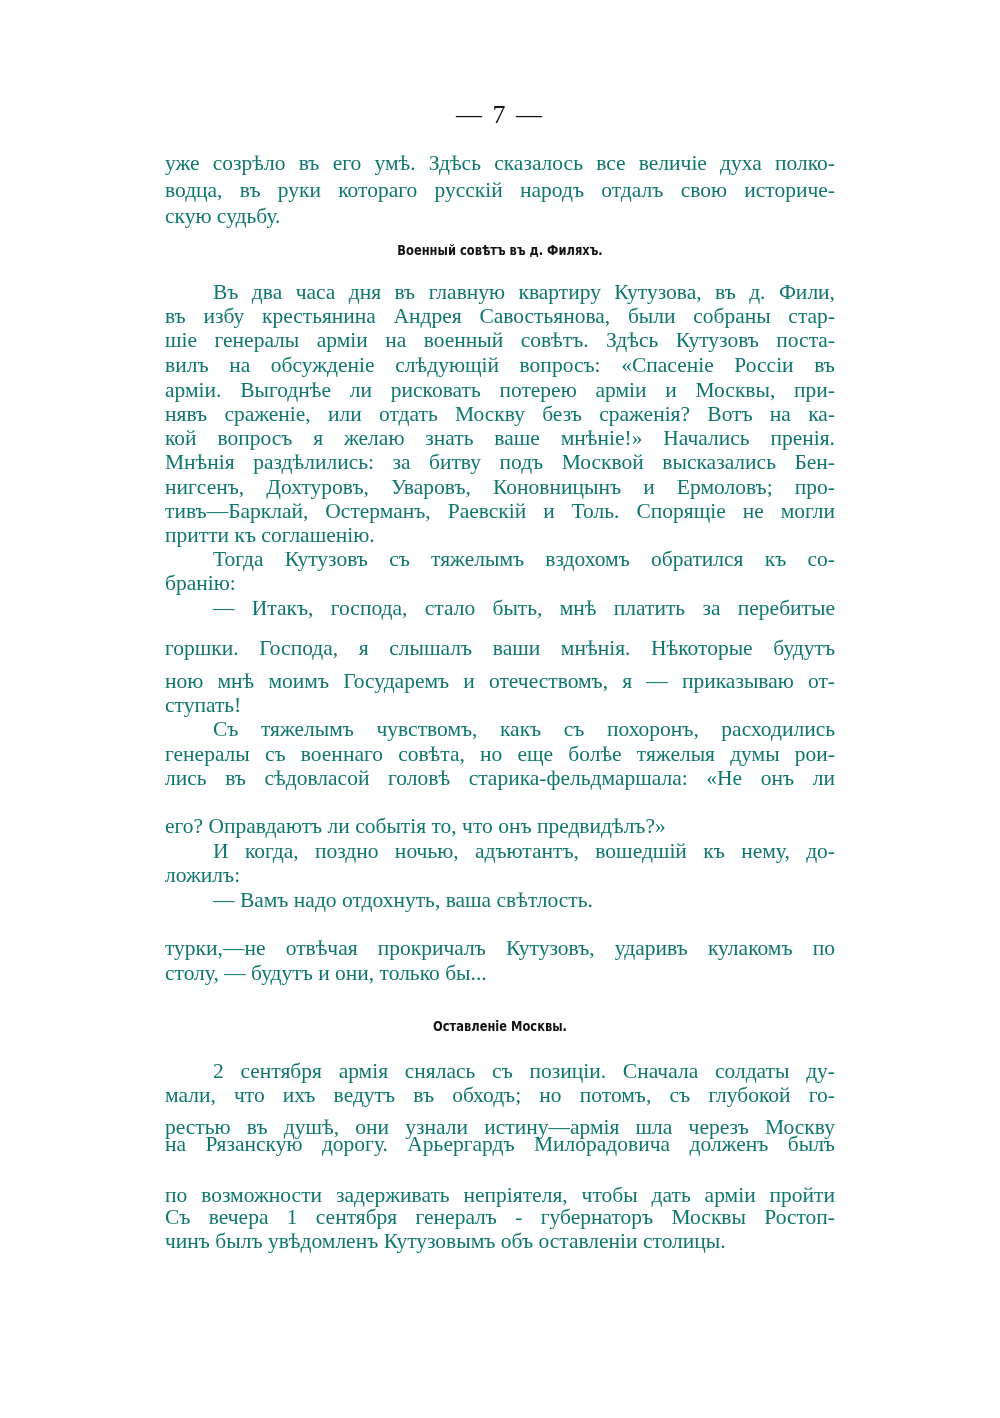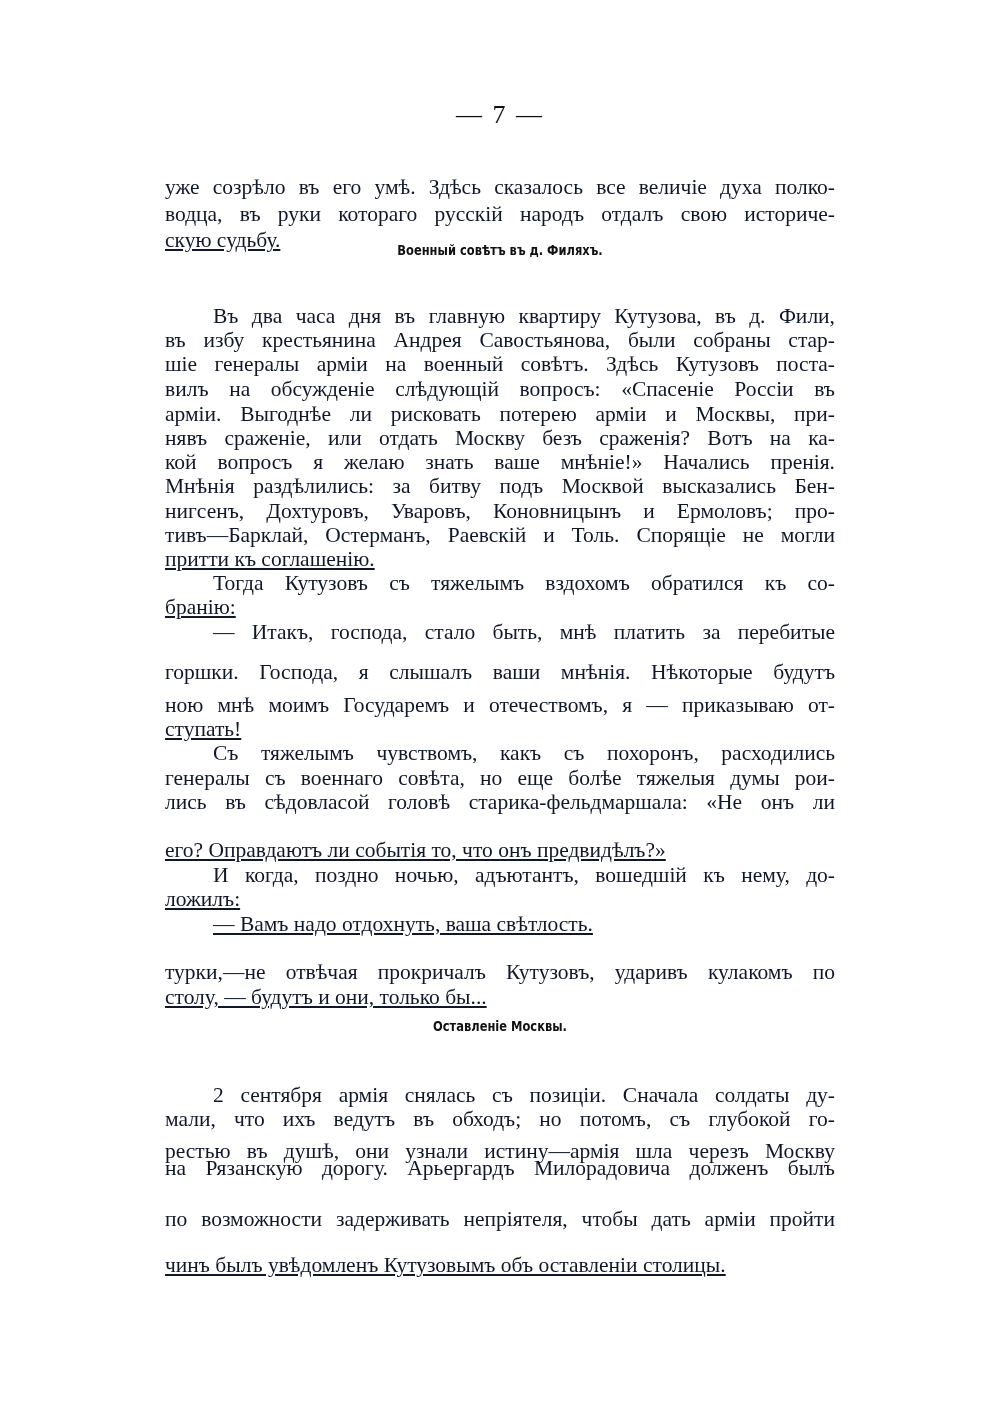--- a/index.html
+++ b/index.html
@@ -1,23 +1,23 @@
 <!DOCTYPE html>
 <html><head>
 <meta charset="utf-8">
 <style>
   html, body { margin:0; padding:0; background:#ffffff; }
   body { width:1000px; height:1418px; position:relative; overflow:hidden; }
   .page { position:absolute; left:0; top:0; width:1000px; height:1418px; background:#ffffff; }
   .pagenum { position:absolute; top:100px; left:0; width:1000px; text-align:center;
     font-family:"Liberation Serif", serif; font-size:26px; color:#111; letter-spacing:2px; }
   .line { position:absolute; left:165px; width:670px; height:26px;
-    font-family:"Liberation Serif", serif; font-size:21.5px; color:#0f172a;
-    white-space:nowrap; text-align:justify; text-align-last:justify; line-height:26px;margin-top:24px; }
-  .line.last { text-align-last:left;text-decoration:underline; }
+    font-family:"Liberation Serif", serif; font-size:21.5px; color:#0f766e;
+    white-space:nowrap; text-align:justify; text-align-last:justify; line-height:26px; }
+  .line.last { text-align-last:left; }
   .line.indent { padding-left:48px; width:622px; }
   .heading { position:absolute; left:0; width:1000px; text-align:center;
     font-family:"DejaVu Sans", sans-serif; font-size:13.5px; font-weight:bold; color:#111;
     transform:scaleX(0.85); }
 </style>
 </head>
 <body>
 
 <div class="page">
   <div class="pagenum">— 7 —</div>
@@ -61,14 +61,15 @@
   <div class="line" style="top:935px">турки,—не отвѣчая прокричалъ Кутузовъ, ударивъ кулакомъ по</div>
   <div class="line last" style="top:960px">столу, — будутъ и они, только бы...</div>
 
   <div class="heading" style="top:1018px">Оставленіе Москвы.</div>
 
   <div class="line indent" style="top:1058px">2 сентября армія снялась съ позиціи. Сначала солдаты ду-</div>
   <div class="line" style="top:1082px">мали, что ихъ ведутъ въ обходъ; но потомъ, съ глубокой го-</div>
   <div class="line" style="top:1114px">рестью въ душѣ, они узнали истину—армія шла черезъ Москву</div>
   <div class="line" style="top:1131px">на Рязанскую дорогу. Арьергардъ Милорадовича долженъ былъ</div>
   <div class="line" style="top:1182px">по возможности задерживать непріятеля, чтобы дать арміи пройти</div>
+  <div class="line" style="top:1204px">Съ вечера 1 сентября генералъ - губернаторъ Москвы Ростоп-</div>
   <div class="line last" style="top:1228px">чинъ былъ увѣдомленъ Кутузовымъ объ оставленіи столицы.</div>
 </div>
 
 </body></html>

